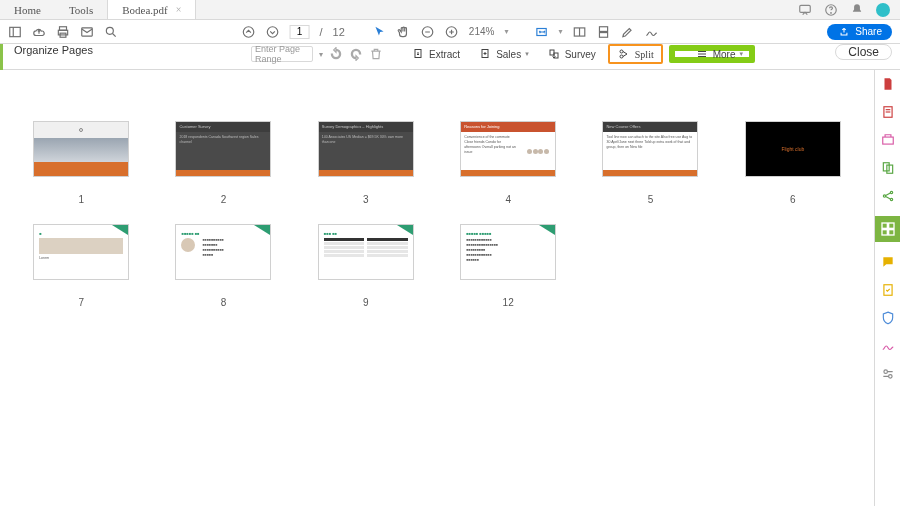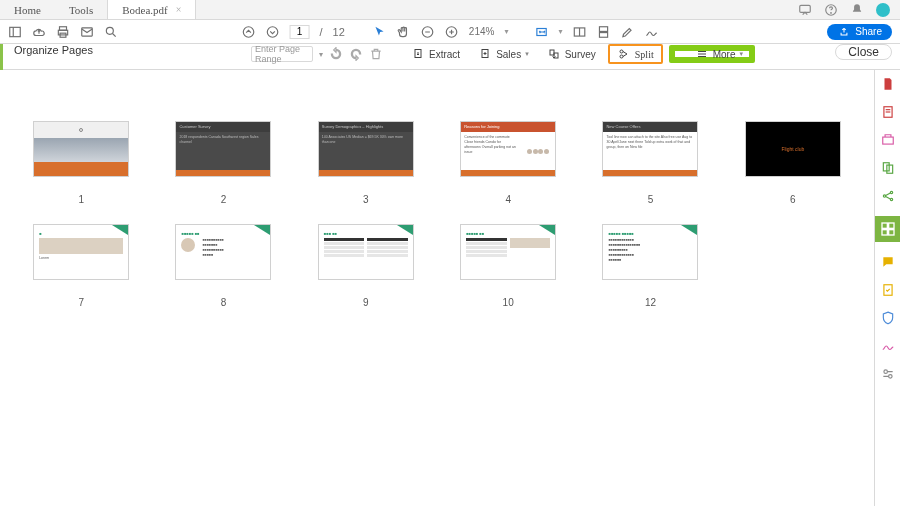--- a/index.html
+++ b/index.html
@@ -437,41 +437,20 @@
                 <div class="r"></div>
                 <div class="r"></div>
                 <div class="r"></div>
               </div>
             </div>
           </div>
         </div>
       <div class="pnum">9</div>
     </div>
 
-    <div class="thumb">
-      <div class="page white">
-          <div class="corner"></div>
-          <div class="body">
-            <div class="h">■■■■■ ■■</div>
-            <div class="cols">
-              <div class="tbl" style="flex:1">
-                <div class="r"></div>
-                <div class="r"></div>
-                <div class="r"></div>
-                <div class="r"></div>
-                <div class="r"></div>
-              </div>
-              <div style="flex:1">
-                <div class="imgbox" style="height:10px"></div>
-              </div>
-            </div>
-          </div>
-        </div>
-      <div class="pnum">10</div>
-    </div>
 
 
     <div class="thumb">
       <div class="page white">
           <div class="corner"></div>
           <div class="body"><div class="h">■■■■■ ■■■■■</div>■■■■■■■■■■■■<br>■■■■■■■■■■■■■■■<br>■■■■■■■■■<br>■■■■■■■■■■■■<br>■■■■■■</div>
         </div>
       <div class="pnum">12</div>
     </div>
   </div>

